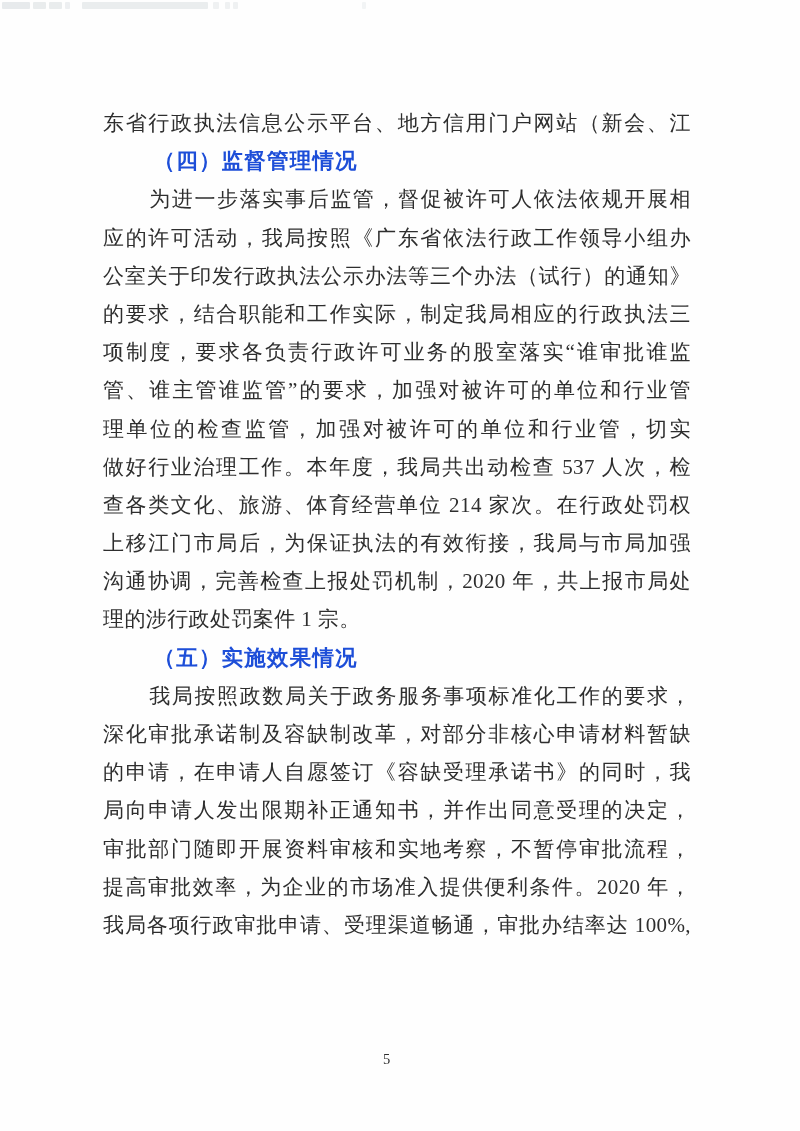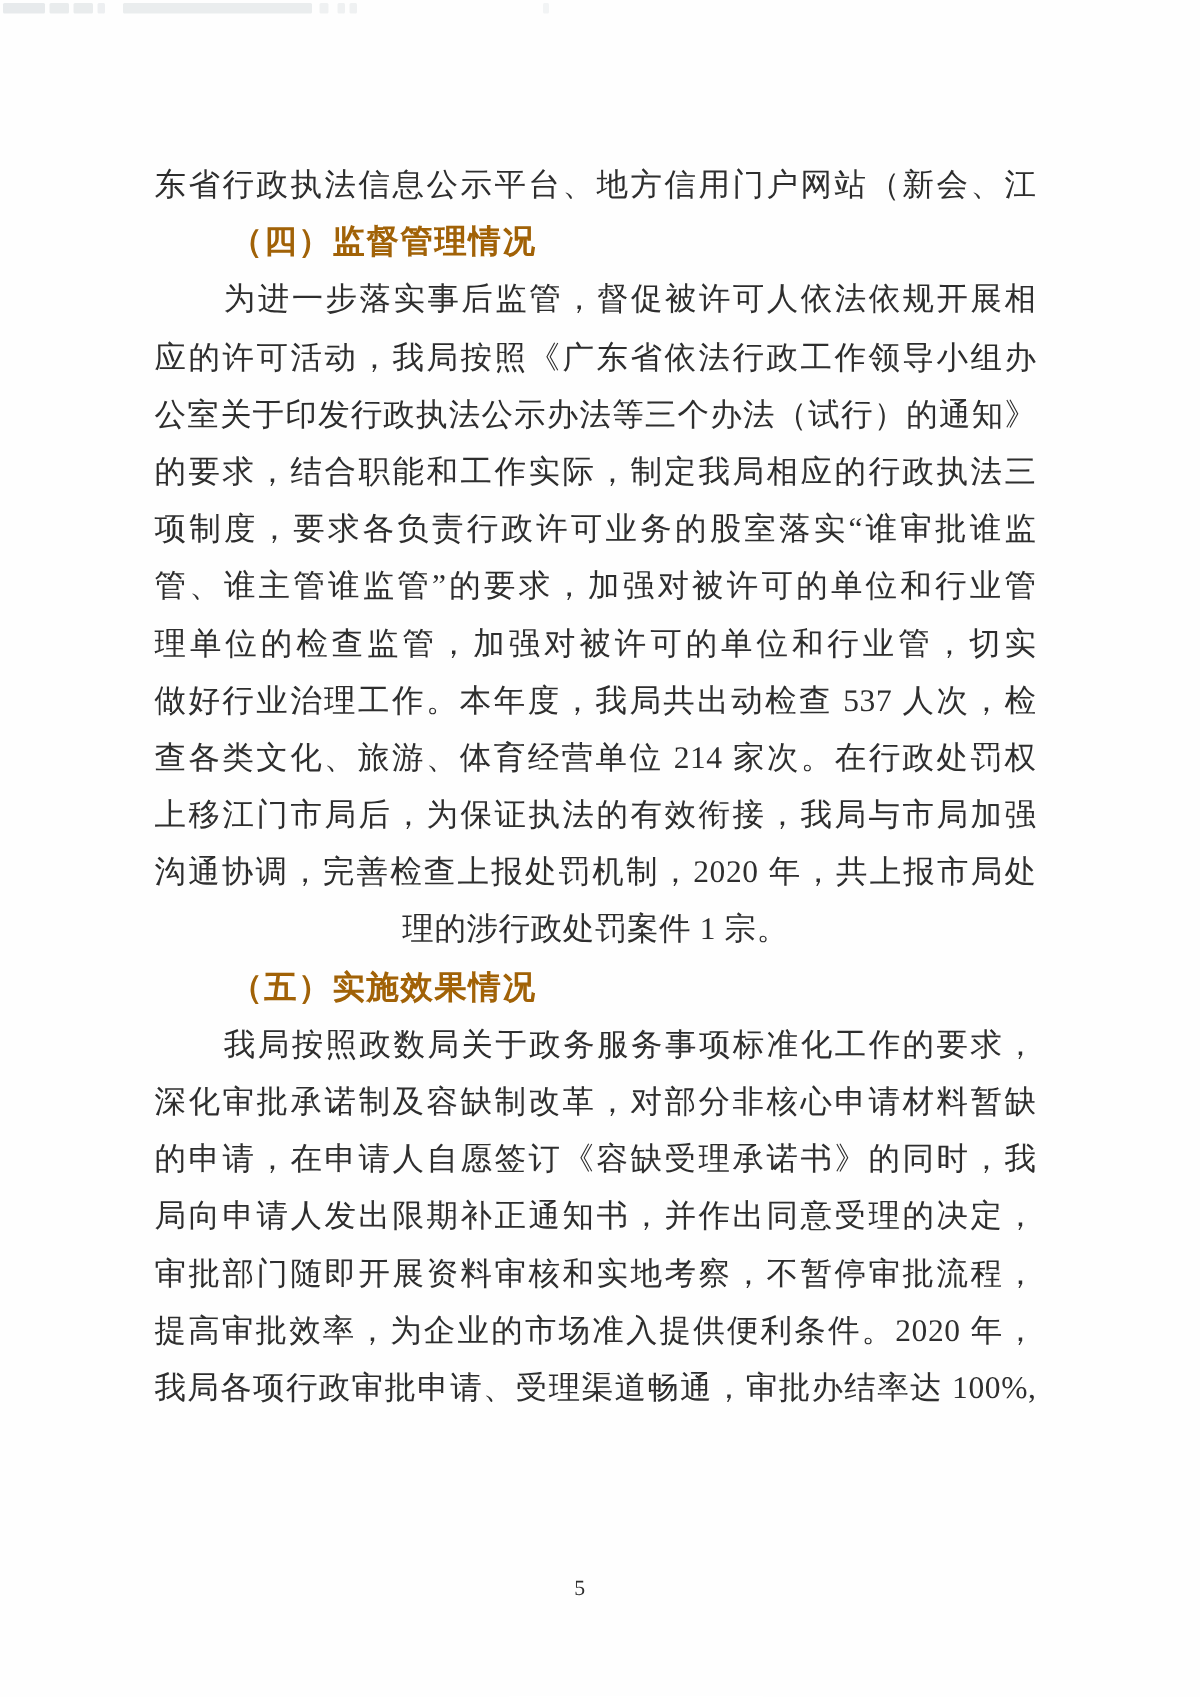--- a/index.html
+++ b/index.html
@@ -52,28 +52,28 @@
   .line.j {
     white-space: normal;
     text-align: justify;
     text-align-last: justify;
     text-justify: inter-character;
   }
   .line.ind {
     text-indent: 2.2em;
   }
   .line.plain {
-    text-align: center;
+    text-align: left;
   }
   .line.heading {
     text-align: left;
     text-indent: 2.35em;
     font-weight: 700;
     font-size: 21.5px;
-    color: #a16207;
+    color: #1d4ed8;
     letter-spacing: 1.2px;
   }
   .page-number {
     position: absolute;
     left: 0;
     right: 0;
     top: 1051px;
     text-align: center;
     padding-right: 27px;
     font-size: 14.5px;

